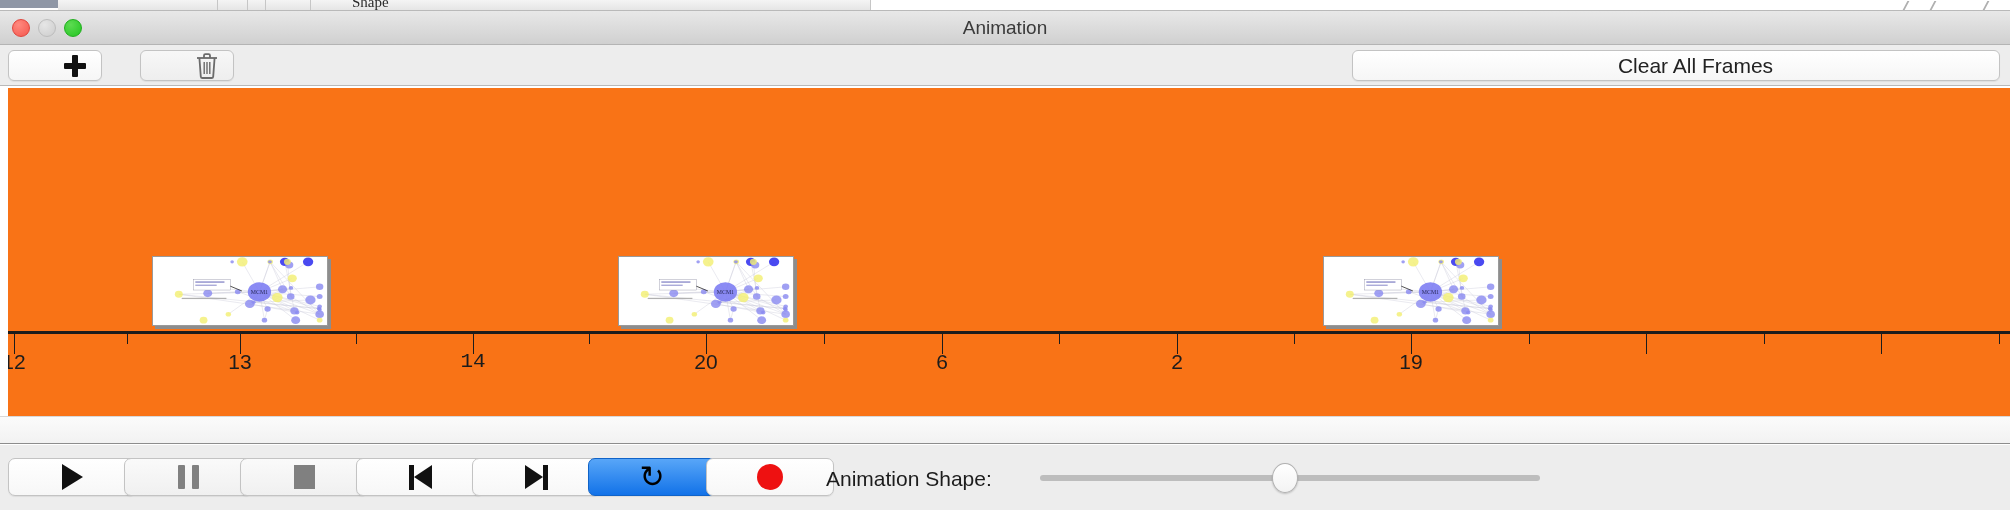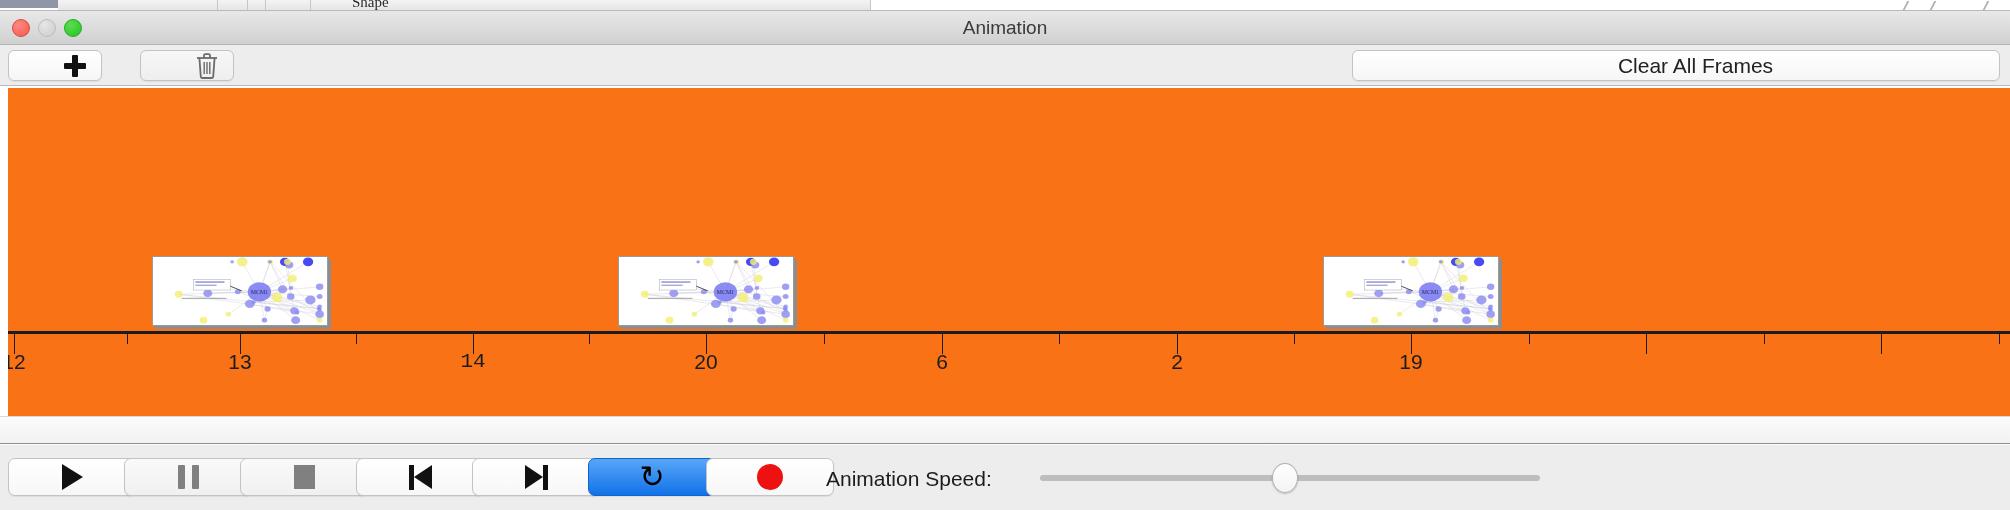--- a/index.html
+++ b/index.html
@@ -553,18 +553,18 @@
     </div>
 
     <div class="pbtn active" id="pb-loop">
       <span class="ico-loop">↻</span>
     </div>
 
     <div class="pbtn" id="pb-record">
       <span class="ico-record"></span>
     </div>
 
-    <div class="speed-label">Animation Speed:</div>
+    <div class="speed-label">Animation Shape:</div>
     <div class="speed-slider-track"></div>
     <div class="speed-slider-thumb"></div>
   </div>
 
 </div>
 
 </body></html>

